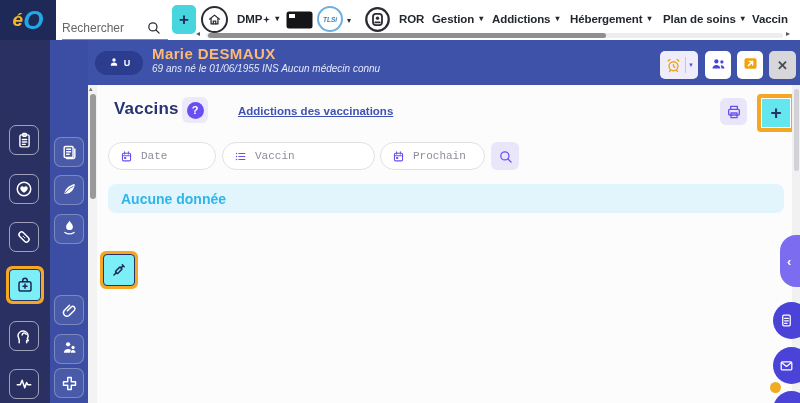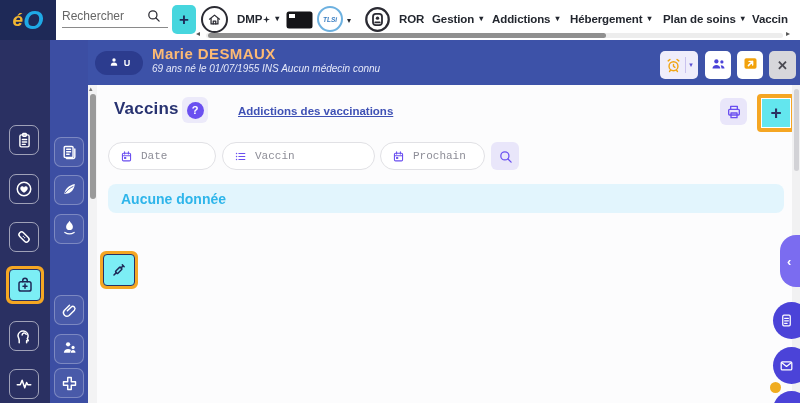--- a/index.html
+++ b/index.html
@@ -7,21 +7,21 @@
   body { font-family:"Liberation Sans", sans-serif; }
   .screen { position:relative; width:800px; height:403px; overflow:hidden; background:#fbfbfc; }
   .sv { fill:none; stroke:currentColor; stroke-width:2; stroke-linecap:round; stroke-linejoin:round; display:block; }
 
   
   .topbar { position:absolute; left:0; top:0; width:800px; height:40px; background:#fff; z-index:6; }
   .logo { position:absolute; left:0; top:0; width:56px; height:40px; background:#1e2957;
           display:flex; align-items:center; justify-content:center; font-style:italic; font-weight:800; cursor:pointer; }
   .logo-e { color:#f2b632; font-size:19px; }
   .logo-o { color:#1fa9e6; font-size:26px; line-height:20px; }
-  .search-wrap { position:absolute; left:62px; top:4px; width:106px; height:24px;
+  .search-wrap { position:absolute; left:62px; top:16px; width:106px; height:24px;
                  border-bottom:1px solid #8a8a8a; display:flex; align-items:center; }
   .search-wrap input { border:none; outline:none; width:84px; font-size:12px; color:#333; background:transparent; font-family:inherit; }
   .search-wrap input::placeholder { color:#666; }
   .tb-search-ic { color:#2b2b33; }
   .tb-plus { position:absolute; left:172px; top:5px; width:24px; height:29px; border-radius:5px; background:#47d6de;
              color:#1e2957; font-size:17px; font-weight:700; display:flex; align-items:center; justify-content:center; cursor:pointer; }
   .tb-home { position:absolute; left:201px; top:6px; width:27px; height:27px; border:2px solid #2b2b33; border-radius:50%;
              color:#2b2b33; display:flex; align-items:center; justify-content:center; cursor:pointer; background:#fff; }
   .tb-item { position:absolute; top:13px; display:flex; align-items:flex-start; gap:5px; font-size:11.5px; font-weight:700;
              color:#23272f; white-space:nowrap; cursor:pointer; letter-spacing:-0.1px; }
@@ -203,21 +203,21 @@
     <div class="pt-pill">
       <span>
         <svg width="12" height="12" viewBox="0 0 24 24">
             <circle cx="12" cy="8" r="3.4" fill="#fff"></circle>
             <path d="M5.5 19.5a6.5 6.5 0 0 1 13 0z" fill="#fff"></path>
           </svg>
       </span>
       <span class="pt-badge">U</span>
     </div>
     <div class="pt-name">Marie DESMAUX</div>
-    <div class="pt-details">69 ans né le 01/07/1955 INS Aucun médecin connu</div>
+    <div class="pt-details">69 ans né le 01/06/1955 INS Aucun médecin connu</div>
 
     <div class="bn-btn bn-alarm">
       <span style="color:#f0a513;">
         <svg class="sv" width="17" height="17" viewBox="0 0 24 24" stroke-width="2.2">
             <circle cx="12" cy="13" r="6.3"></circle>
             <path d="M12 10.6V13l2 1.6"></path>
             <path d="M4.5 5.5L7 3.5"></path>
             <path d="M19.5 5.5L17 3.5"></path>
             <path d="M7.8 18.6L6.4 20.4"></path>
             <path d="M16.2 18.6l1.4 1.8"></path>

